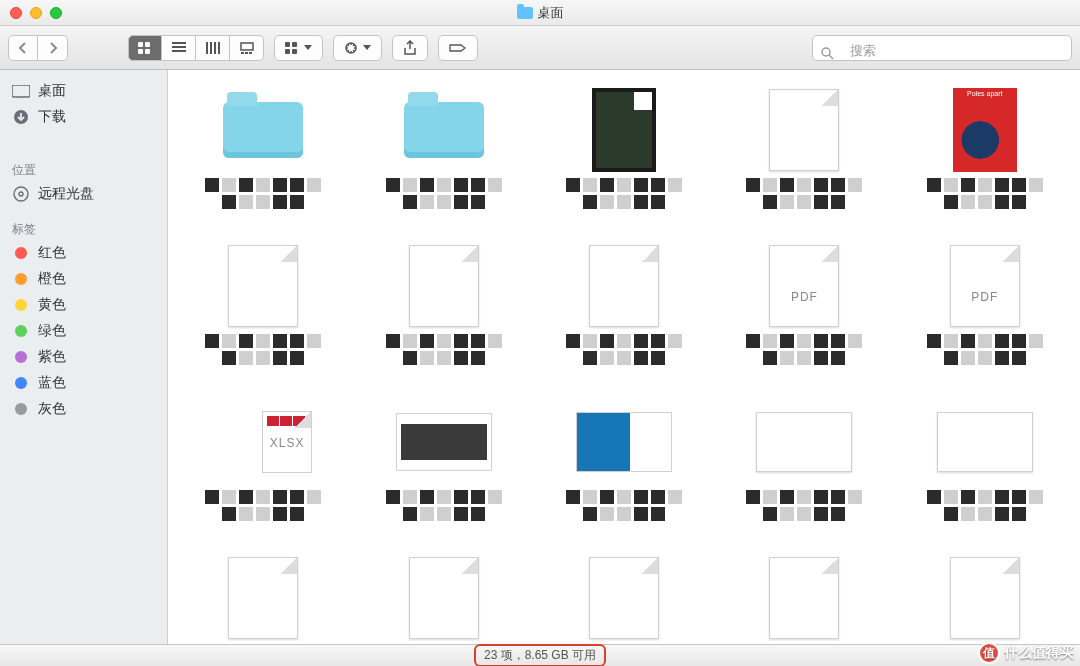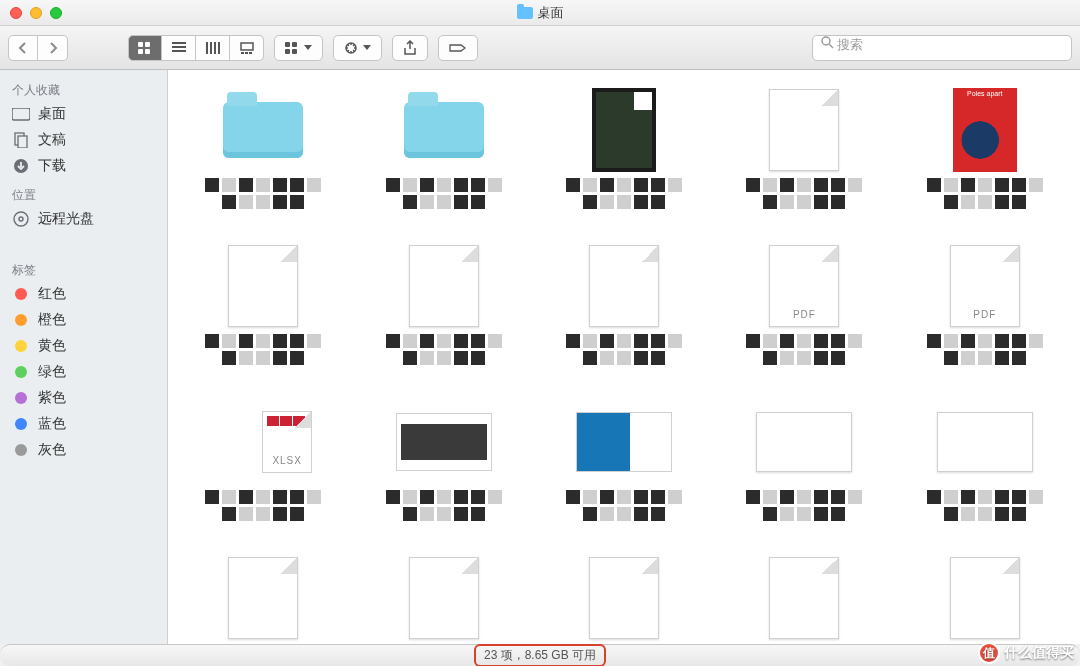--- a/index.html
+++ b/index.html
@@ -26,55 +26,55 @@
 .seg .seg-btn:first-child { border-left:1px solid #c4c4c4; border-radius:5px 0 0 5px; }
 .seg .seg-btn:last-child { border-radius:0 5px 5px 0; }
 .seg .seg-btn.active { background:#6d6d6d; color:#fff; }
 .icon-small { display:flex; gap:2px; flex-wrap:wrap; width:14px; }
 .icon-small span { width:5px; height:5px; background:#fff; border-radius:1px; }
 .seg-btn:not(.active) .icon-small span { background:#555; }
 
 .tool-btn { height:26px; padding:0 10px; background:#fdfdfd; border:1px solid #c4c4c4; border-radius:5px; display:flex; align-items:center; justify-content:center; color:#555; font-size:14px; }
 .tool-btn.with-arrow::after { content:""; margin-left:5px; border-left:4px solid transparent; border-right:4px solid transparent; border-top:5px solid #555; }
 
-.search { flex:1; max-width:260px; margin-left:auto; height:26px; background:#fff; border:1px solid #c4c4c4; border-radius:5px; display:flex; align-items:flex-start; padding:0 8px; color:#9b9b9b; font-size:13px; gap:3px; }
+.search { flex:1; max-width:260px; margin-left:auto; height:26px; background:#fff; border:1px solid #c4c4c4; border-radius:5px; display:flex; align-items:flex-end; padding:0 8px; color:#9b9b9b; font-size:13px; gap:16px; }
 
 .body-wrap { display:flex; height:calc(100% - 26px - 44px - 22px); }
 .sidebar { width:168px; background:#eaeef1; border-right:1px solid #cfcfcf; padding:8px 0; font-size:14px; color:#333; overflow:hidden; }
 .sb-head { font-size:12px; color:#7a7f85; padding:4px 12px 2px; }
 .sb-item { display:flex; align-items:center; gap:8px; padding:4px 12px; }
 .sb-icon { width:18px; height:14px; display:flex; align-items:center; justify-content:center; color:#6b6f75; }
 
 .content { flex:1; background:#fff; overflow:hidden; position:relative; }
 .grid { padding:20px 30px; display:grid; grid-template-columns:repeat(5,1fr); column-gap:50px; row-gap:28px; }
 .file { display:flex; flex-direction:column; align-items:center; gap:8px; }
 .thumb { width:98px; height:80px; display:flex; align-items:center; justify-content:center; }
 .folder-icon { width:80px; height:56px; background:#84d5ea; border-radius:6px; position:relative; box-shadow:inset 0 -6px 0 #6ac5dd; }
 .folder-icon::before { content:""; position:absolute; top:-10px; left:4px; width:30px; height:14px; background:#92d9eb; border-radius:4px 4px 0 0; }
 .doc-thumb { width:70px; height:82px; background:#fff; border:1px solid #d0d0d0; box-shadow:0 1px 2px rgba(0,0,0,.15); position:relative; }
 .doc-thumb .ear { position:absolute; top:0; right:0; width:16px; height:16px; background:linear-gradient(135deg,#fff 50%,#ddd 50%); }
-.doc-label { position:absolute; bottom:6px; left:0; right:0; text-align:center; font-size:10px; color:#888; letter-spacing:1px; }
+.doc-label { position:absolute; bottom:22px; left:0; right:0; text-align:center; font-size:12px; color:#888; letter-spacing:1px; }
 .dark-thumb { width:64px; height:84px; background:#2c3a2b; border:4px solid #1b1b1b; position:relative; }
 .dark-thumb::after { content:""; position:absolute; top:0; right:0; width:18px; height:18px; background:#fff; }
 .econ-thumb { width:64px; height:84px; background:#d62829; position:relative; }
 .econ-thumb::after { content:""; position:absolute; top:16px; left:8px; right:8px; bottom:8px; background:radial-gradient(circle at 40% 60%, #1b3a66 40%, transparent 41%), #d62829; }
 .whitebox { width:96px; height:60px; background:#fff; border:1px solid #d0d0d0; box-shadow:0 1px 2px rgba(0,0,0,.15); }
 .ppt-thumb { width:96px; height:60px; background:linear-gradient(90deg,#1676b6 56%, #fff 56%); border:1px solid #d0d0d0; }
 .xls-thumb { width:86px; height:62px; background:#fff; border:1px solid #d0d0d0; position:relative;margin-left:48px; }
 .xls-thumb .ear { position:absolute; top:0; right:0; width:16px; height:16px; background:linear-gradient(135deg,transparent 48%,#ddd 50%); }
 .xls-thumb::before { content:""; position:absolute; top:4px; left:4px; right:4px; height:10px; background:repeating-linear-gradient(90deg,#c23 0 30%, transparent 30% 33%); }
 .peop-thumb { width:96px; height:58px; background:#fff; border:1px solid #d0d0d0; display:flex; align-items:center; justify-content:center; }
 .peop-thumb div { width:86px; height:36px; background:#3a3a3a; }
 
 .pix { width:120px; height:40px; display:flex; flex-wrap:wrap; gap:3px; align-content:flex-start; justify-content:center; }
 .pix span { width:14px; height:14px; }
 .pix .d { background:#2b2b2b; }
 .pix .l { background:#cfcfcf; }
 
-.statusbar { height:22px; background:linear-gradient(#f7f7f7,#e7e7e7); border-top:1px solid #c6c6c6; position:relative; display:flex; align-items:center; justify-content:center; font-size:12px; color:#555;border-radius:10px; }
+.statusbar { height:22px; background:linear-gradient(#f7f7f7,#e7e7e7); border-top:1px solid #c6c6c6; position:relative; display:flex; align-items:center; justify-content:center; font-size:12px; color:#555; }
 .status-hl { border:2px solid #d6432a; border-radius:6px; padding:1px 8px; }
 
 .watermark { position:absolute; right:6px; bottom:2px; display:flex; align-items:center; gap:4px; font-size:14px; color:#fff; font-weight:600; text-shadow:0 1px 2px rgba(0,0,0,.5); }
 .watermark .badge { width:22px; height:22px; border-radius:50%; border:2px solid #fff; background:#e74c3c; display:flex; align-items:center; justify-content:center; font-size:12px; }
 
 svg { display:block; }
 </style>
 </head>
 <body>
 
@@ -166,60 +166,50 @@
     <svg width="13" height="13" viewBox="0 0 13 13">
         <circle cx="5" cy="5" r="4" fill="none" stroke="#9b9b9b" stroke-width="1.5"></circle>
         <path d="M8 8l4 4" stroke="#9b9b9b" stroke-width="1.5"></path>
       </svg>
     <span>搜索</span>
   </div>
 </div>
 
 <div class="body-wrap">
   <div class="sidebar">
-    <div class="sb-head">个人收藏</div>
     <div class="sb-item">
       <span class="sb-icon">
           <svg width="18" height="13">
             <rect x="0" y="0" width="18" height="12" rx="2" fill="none" stroke="#6b6f75" stroke-width="1.5"></rect>
           </svg>
         </span>
       <span>桌面</span>
-    </div>
-    <div class="sb-item">
-      <span class="sb-icon">
-          <svg width="16" height="16">
-            <rect x="2" y="1" width="9" height="12" fill="none" stroke="#6b6f75" stroke-width="1.3"></rect>
-            <rect x="5" y="4" width="9" height="12" fill="#eaeef1" stroke="#6b6f75" stroke-width="1.3"></rect>
-          </svg>
-        </span>
-      <span>文稿</span>
     </div>
     <div class="sb-item">
       <span class="sb-icon">
           <svg width="16" height="16">
             <circle cx="8" cy="8" r="7" fill="#6b6f75"></circle>
             <path d="M8 4v5M5 8l3 3 3-3" stroke="#eaeef1" stroke-width="1.8" fill="none"></path>
           </svg>
         </span>
       <span>下载</span>
     </div>
 
-    <div class="sb-head" style="margin-top:4px">位置</div>
+    <div class="sb-head" style="margin-top:28px">位置</div>
     <div class="sb-item">
       <span class="sb-icon">
           <svg width="16" height="16">
             <circle cx="8" cy="8" r="7" fill="none" stroke="#6b6f75" stroke-width="1.4"></circle>
             <circle cx="8" cy="8" r="2" fill="none" stroke="#6b6f75" stroke-width="1.4"></circle>
           </svg>
         </span>
       <span>远程光盘</span>
     </div>
 
-    <div class="sb-head" style="margin-top:26px">标签</div>
+    <div class="sb-head" style="margin-top:10px">标签</div>
     <div id="tags-container">
         <div class="sb-item">
           <span class="sb-icon">
             <span style="display:block;width:12px;height:12px;border-radius:50%;background:#ff5b54"></span>
           </span>
           <span>红色</span>
         </div>
         <div class="sb-item">
           <span class="sb-icon">
             <span style="display:block;width:12px;height:12px;border-radius:50%;background:#ff9e2f"></span>

